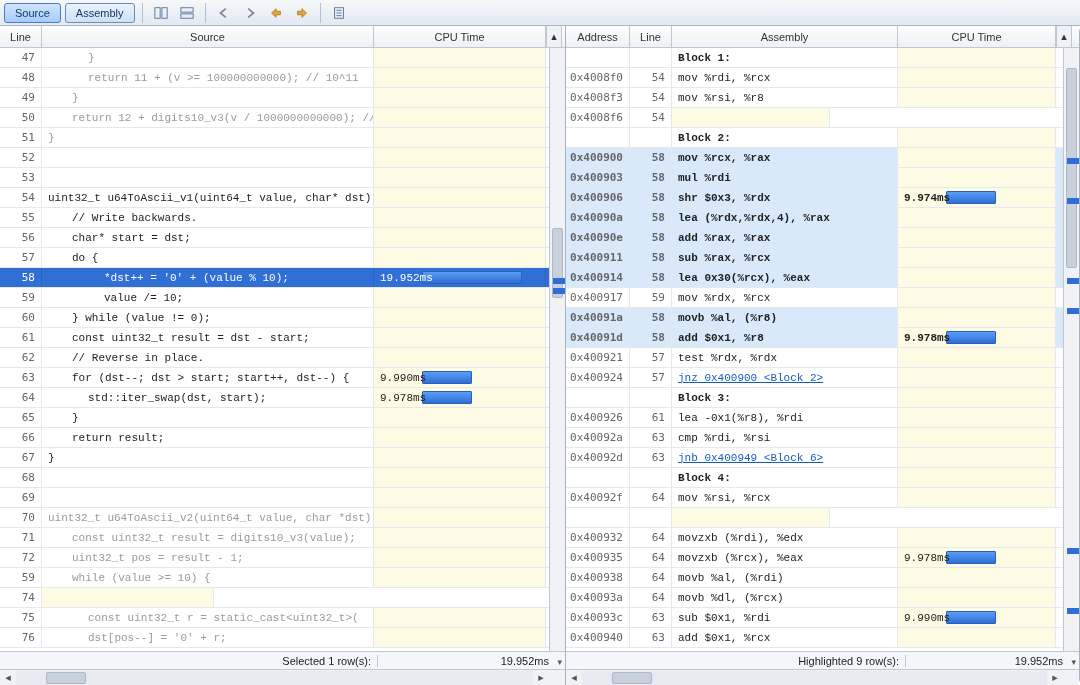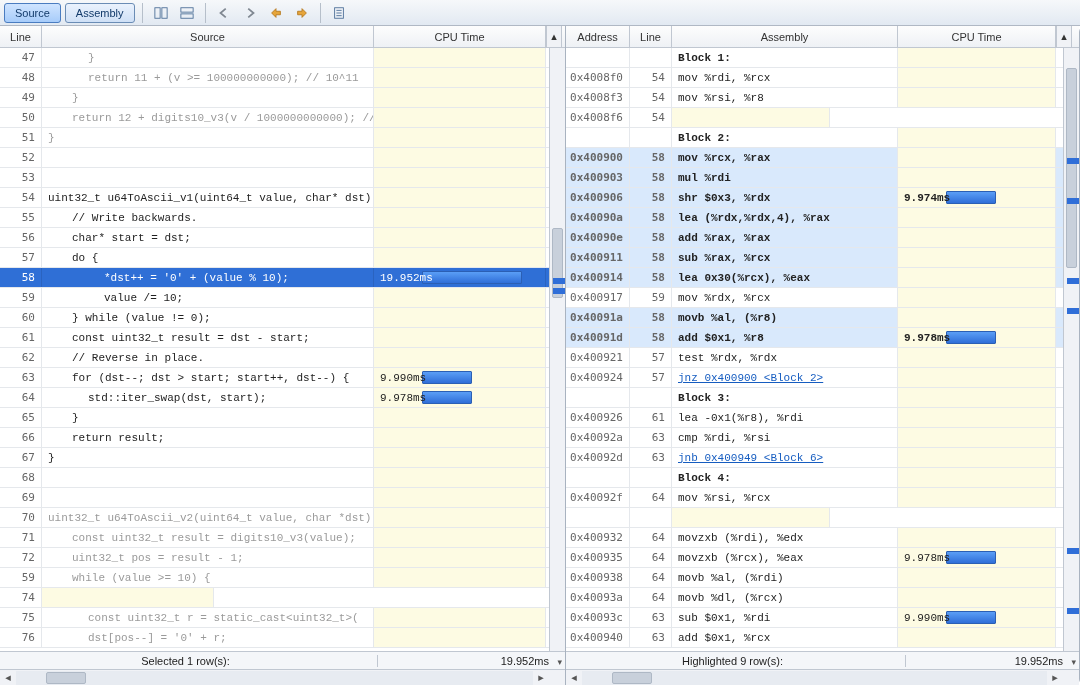--- a/index.html
+++ b/index.html
@@ -139,21 +139,21 @@
   .indent-3 { padding-left: 62px !important; }
   .link { color:#155cc0; text-decoration: underline; cursor:pointer; }
   .status {
     height: 18px;
     border-top: 1px solid #c0c7d1;
     display:flex;
     align-items:center;
     font-size:11px;
     background:#f4f6f9;
   }
-  .status .st-left { flex:1; text-align:center; padding-right:6px;}
+  .status .st-left { flex:1; text-align:right; padding-right:6px;}
   .status .st-right { width: 164px; text-align:right; padding-right:16px; border-left:1px solid #c0c7d1; position:relative;}
   .status .st-caret::after { content:"▾"; font-size:9px; color:#555; position:absolute; right:3px; top:2px;}
   .hscroll {
     height: 16px;
     border-top:1px solid #c0c7d1;
     background:#f0f2f6;
     display:flex;
     align-items:center;
   }
   .hscroll .arrow {

